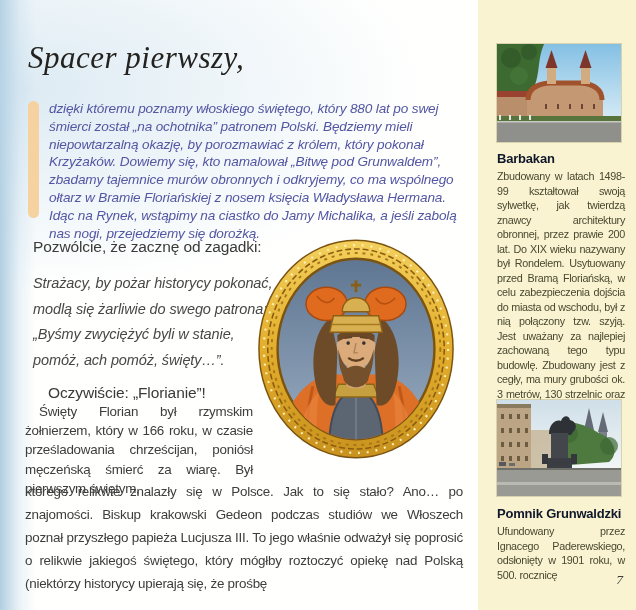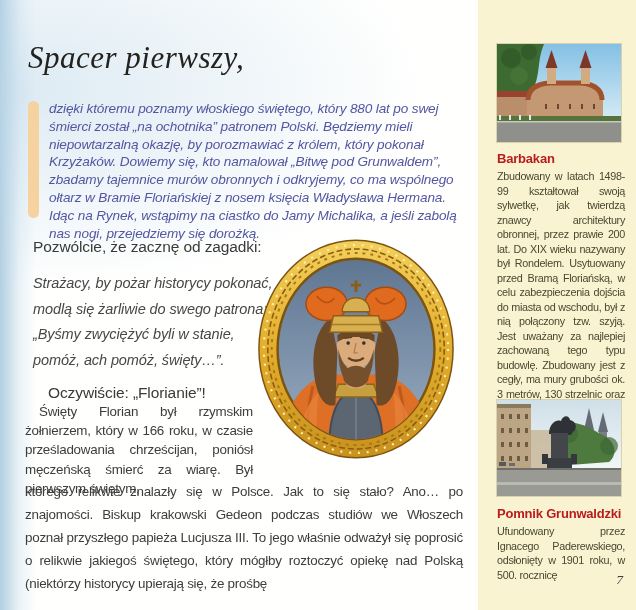--- a/index.html
+++ b/index.html
@@ -65,21 +65,21 @@
   }
   .photo{
     position:absolute;left:19px;width:124px;margin:0;
     box-shadow:0 0 0 1px rgba(120,110,70,.25);
     overflow:hidden;line-height:0;
   }
   .photo-1{top:44px;height:98px;}
   .photo-2{top:400px;height:96px;}
   .caption{
     position:absolute;left:19px;margin:0;
-    font-size:13px;font-weight:bold;color:#b91c1c;letter-spacing:-.2px;
+    font-size:13px;font-weight:bold;color:#0f172a;letter-spacing:-.2px;
   }
   .caption-1{top:151px;}
   .caption-2{top:506px;text-align:center;}
   .sidetext{
     position:absolute;left:19px;width:128px;margin:0;
     font-size:10.8px;line-height:14.5px;color:#48482f;
     text-align:justify;letter-spacing:-.3px;
   }
   .sidetext-1{top:169px;}
   .sidetext-2{top:524px;}

